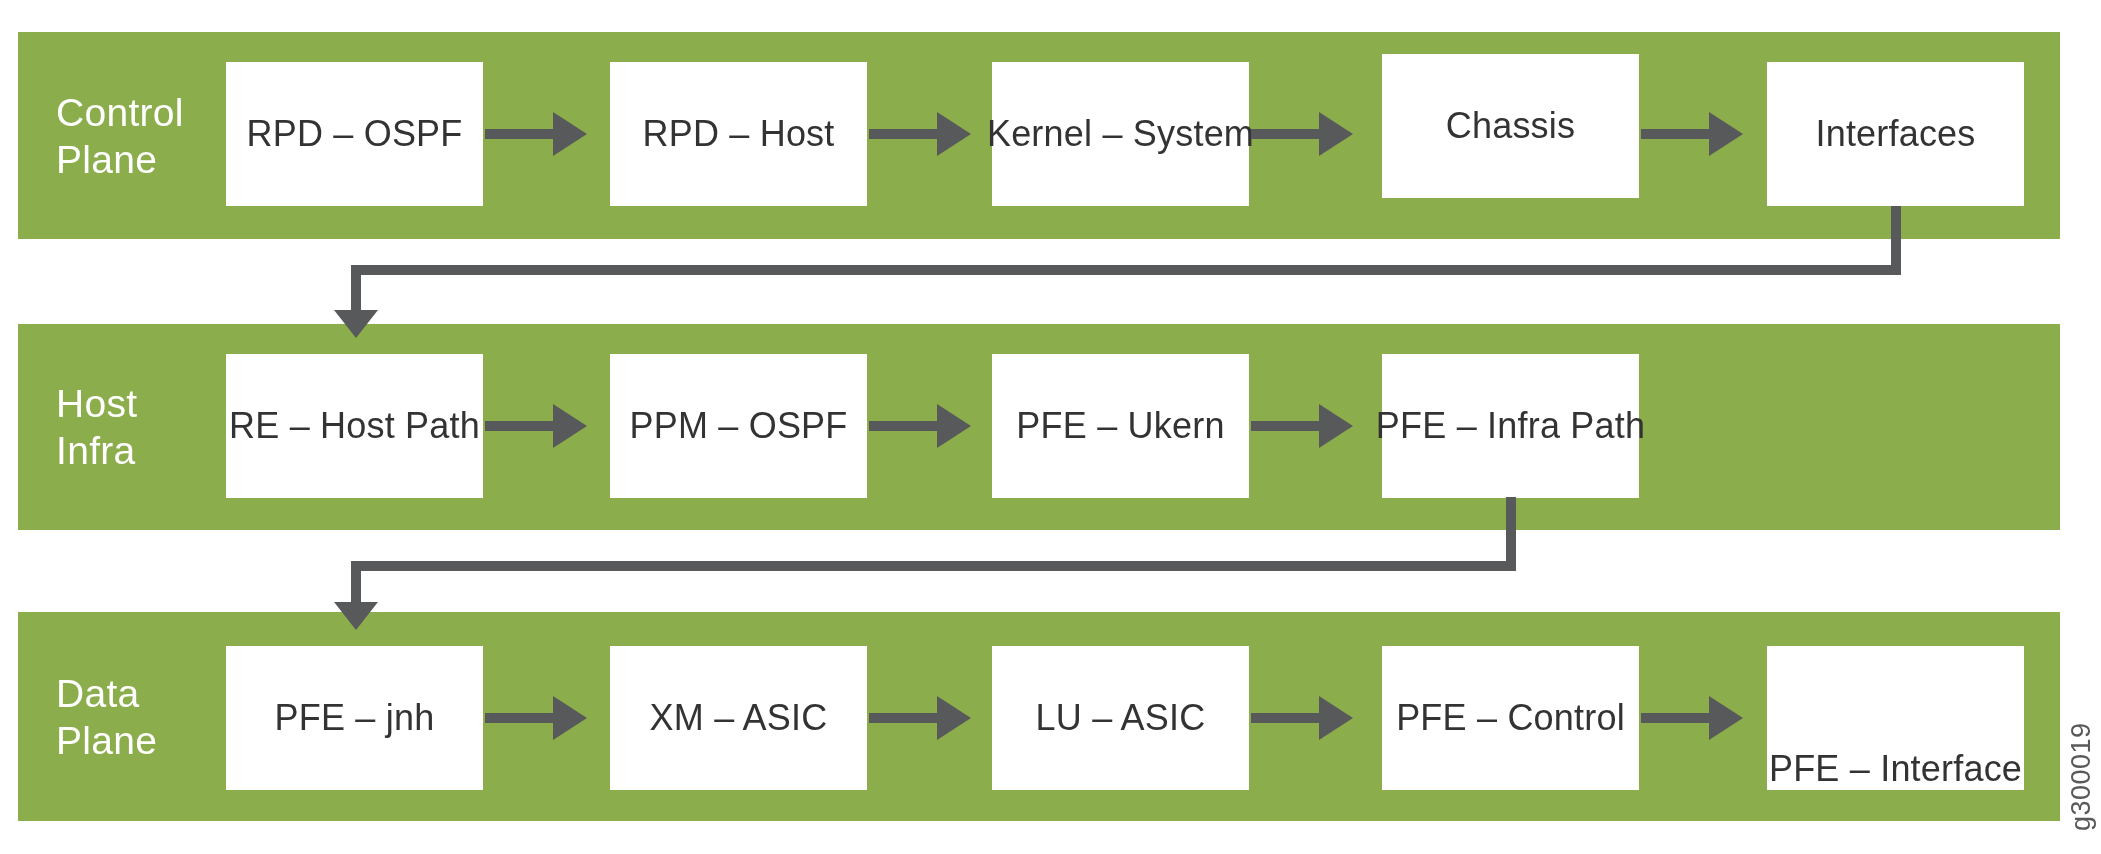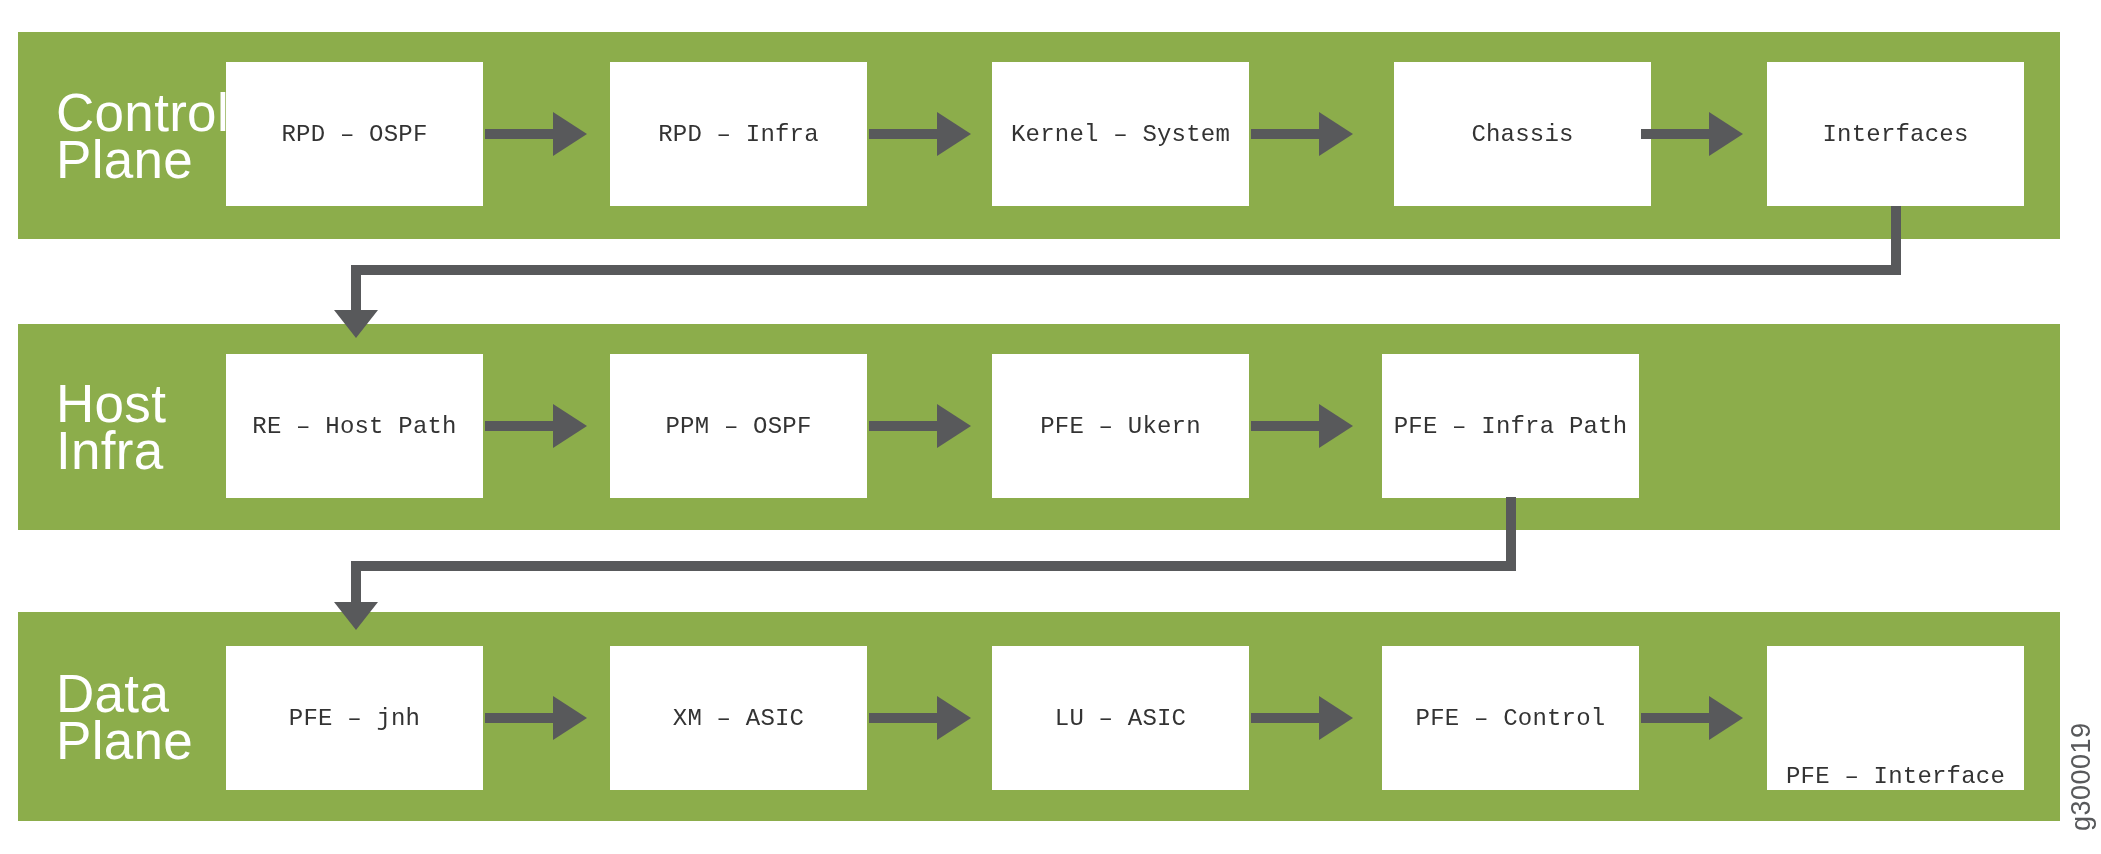--- a/index.html
+++ b/index.html
@@ -20,38 +20,37 @@
   .band{
     position:absolute;
     left:18px;width:2042px;
     background:var(--green);
   }
   .lane-label{
     position:absolute;
     left:56px;
     transform:translateY(-50%);
     color:var(--label-text);
-    font-size:53px;
+    font-size:39px;
     line-height:47px;
     font-weight:400;
     letter-spacing:0.3px;
   }
   .node{
     position:absolute;
     width:257px;height:144px;
     background:var(--box-bg);
     display:flex;align-items:center;justify-content:center;
     text-align:center;
   }
   .node-text{
-    font-size:24px;
+    font-size:36px;
     color:var(--box-text);
     letter-spacing:0.2px;
     white-space:nowrap;
-    font-family:Liberation Mono, monospace;
   }
   .shaft{
     position:absolute;height:10px;background:var(--gray);
   }
   .head-right{
     position:absolute;width:0;height:0;
     border-top:22px solid transparent;
     border-bottom:22px solid transparent;
     border-left:34px solid var(--gray);
   }
@@ -86,30 +85,30 @@
       <div class="lane-label" style="top: 135.5px;">
         <div class="lane-label-line">Control</div>
         <div class="lane-label-line">Plane</div>
       </div>
       <div class="node" style="left: 226px; top: 62px;">
         <span class="node-text">RPD – OSPF</span>
       </div>
       <div class="shaft" style="left: 485px; top: 129px; width: 68px;"></div>
       <div class="head-right" style="left: 553px; top: 112px;"></div>
       <div class="node" style="left: 610px; top: 62px;">
-        <span class="node-text">RPD – Infra</span>
+        <span class="node-text">RPD – Host</span>
       </div>
       <div class="shaft" style="left: 869px; top: 129px; width: 68px;"></div>
       <div class="head-right" style="left: 937px; top: 112px;"></div>
       <div class="node" style="left: 992px; top: 62px;">
         <span class="node-text">Kernel – System</span>
       </div>
       <div class="shaft" style="left: 1251px; top: 129px; width: 68px;"></div>
       <div class="head-right" style="left: 1319px; top: 112px;"></div>
-      <div class="node" style="left: 1382px; top: 62px; margin-left: 12px;">
+      <div class="node" style="left: 1382px; top: 54px;">
         <span class="node-text">Chassis</span>
       </div>
       <div class="shaft" style="left: 1641px; top: 129px; width: 68px;"></div>
       <div class="head-right" style="left: 1709px; top: 112px;"></div>
       <div class="node" style="left: 1767px; top: 62px;">
         <span class="node-text">Interfaces</span>
       </div>
       <div class="band" style="top: 324px; height: 206px;"></div>
       <div class="lane-label" style="top: 427px;">
         <div class="lane-label-line">Host</div>

